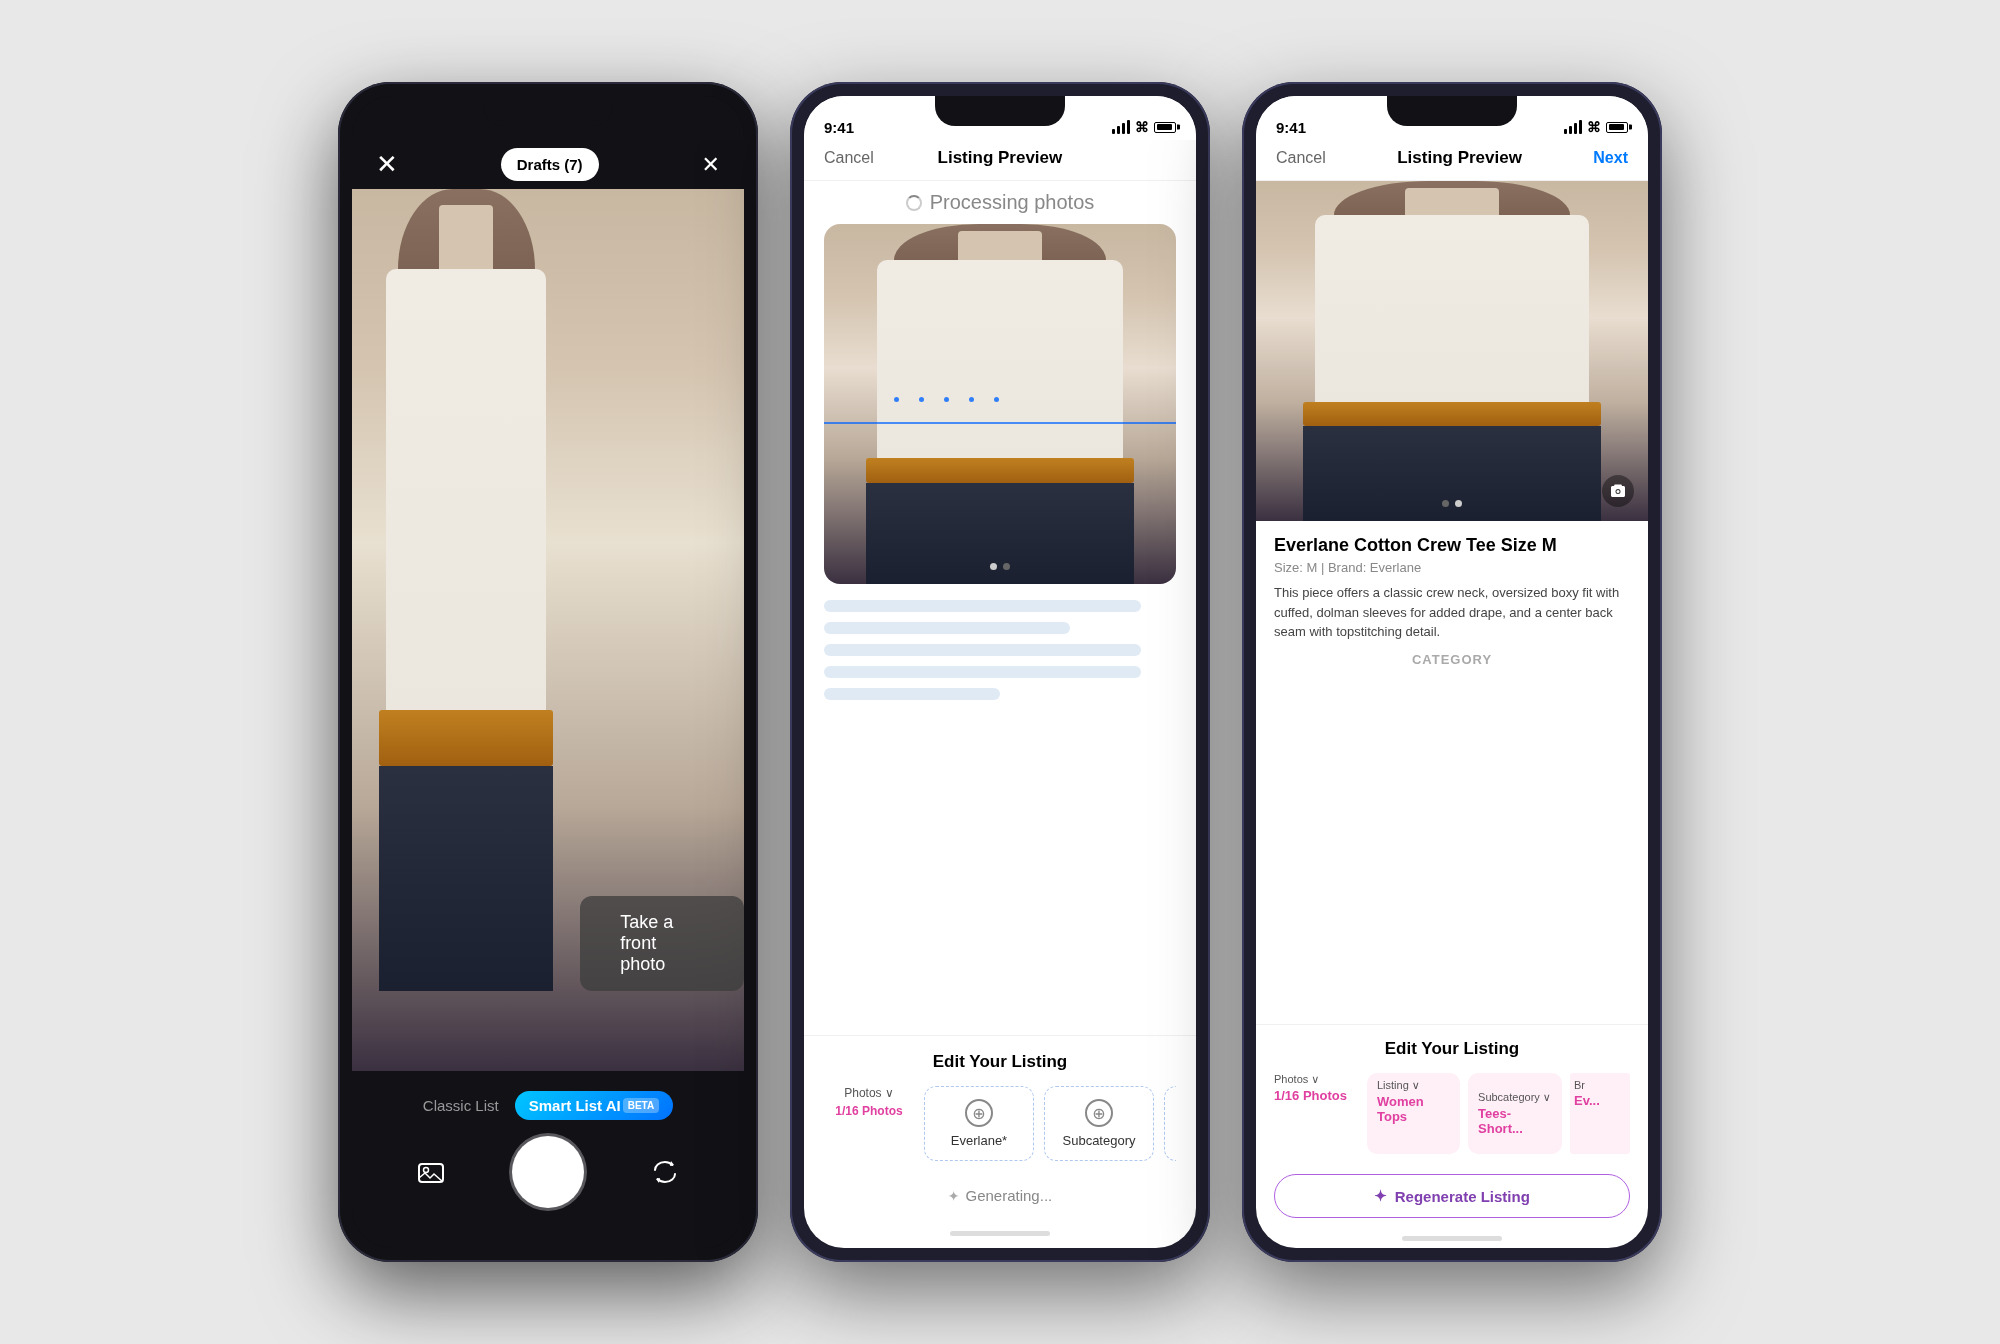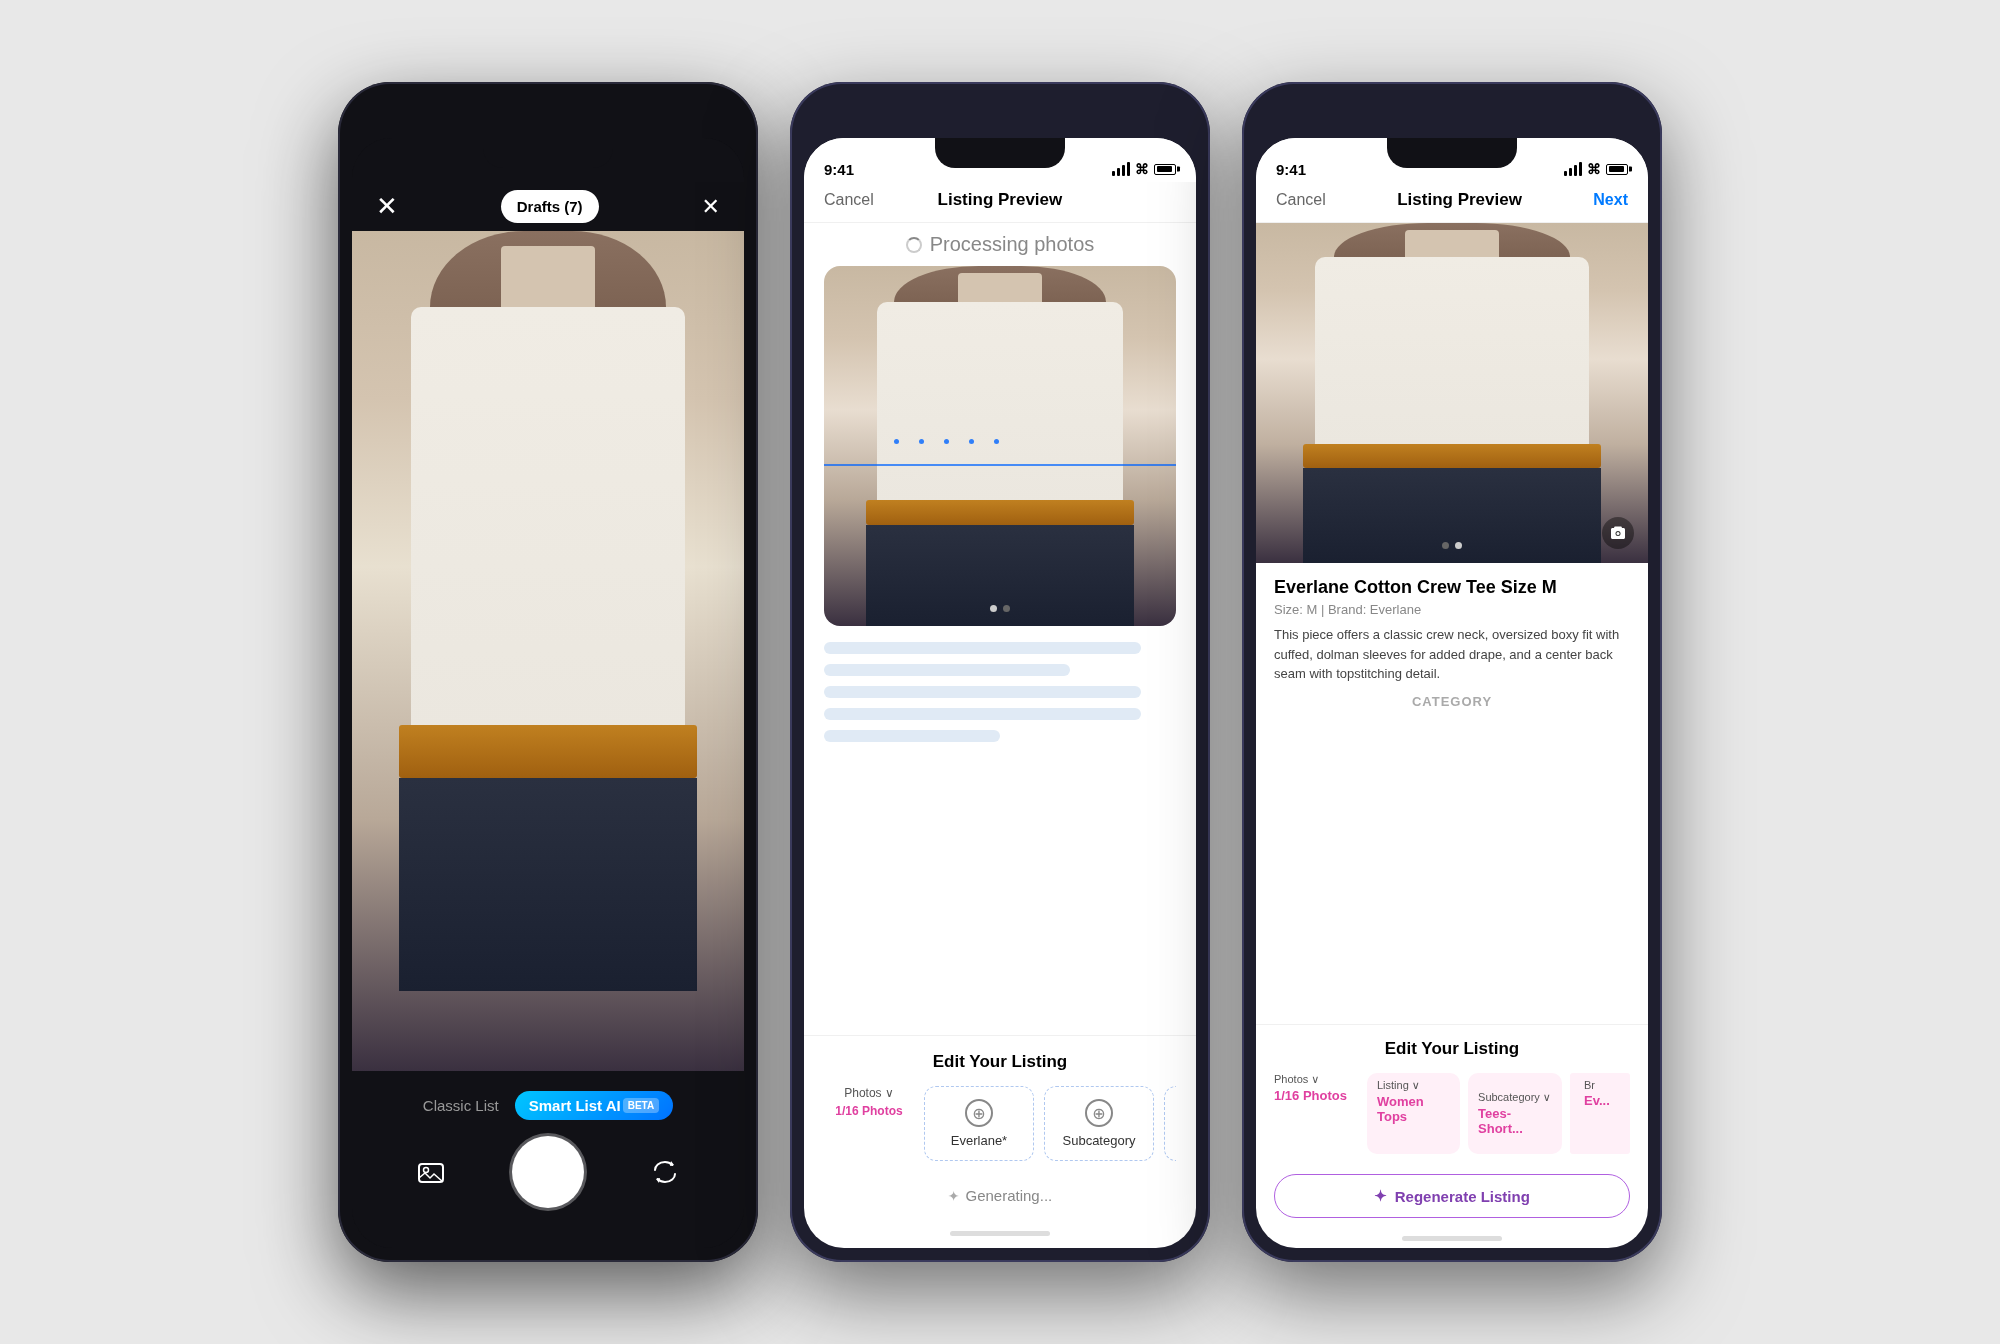--- a/index.html
+++ b/index.html
@@ -30,21 +30,20 @@
       box-shadow: 0 30px 80px rgba(0,0,0,0.5), inset 0 0 0 2px #3a3a5c;
     }
     .phone-dark { background: #111116; box-shadow: 0 30px 80px rgba(0,0,0,0.6), inset 0 0 0 2px #2a2a3a; }
     .phone-light { background: #1e1e2e; box-shadow: 0 30px 80px rgba(0,0,0,0.5), inset 0 0 0 2px #3a3a5c; }
 
     .phone-inner {
       position: absolute;
       top: 14px; left: 14px; right: 14px; bottom: 14px;
       border-radius: 40px;
       overflow: hidden;
-      margin-top: 42px;
     }
 
     
     .notch {
       position: absolute;
       top: 0;
       left: 50%;
       transform: translateX(-50%);
       width: 130px;
       height: 30px;
@@ -588,20 +587,21 @@
           <div class="camera-photo-bg">
 
             <div class="fashion-photo">
               <div class="fp-hair"></div>
               <div class="fp-neck"></div>
               <div class="fp-necklace"></div>
               <div class="fp-torso"></div>
               <div class="fp-belt"></div>
               <div class="fp-jeans"></div>
             </div>
+            <div class="photo-label-overlay">Take a front photo</div>
           </div>
         </div>
 
         <div class="camera-bottom-bar">
           <div class="mode-selector">
             <span class="mode-option">Classic List</span>
             <div class="mode-option-active">
               <span>Smart List AI</span>
               <span class="beta-badge">BETA</span>
             </div>
@@ -798,21 +798,21 @@
             <div class="edit-tab3" style="background:#fff0f8;border-radius:10px;padding:6px 10px;min-width:90px;">
               <span class="tab3-label">Listing ∨</span>
               <span class="tab3-value">Women Tops</span>
             </div>
 
             <div class="edit-tab3" style="background:#fff0f8;border-radius:10px;padding:18px 10px;min-width:90px;">
               <span class="tab3-label">Subcategory ∨</span>
               <span class="tab3-value">Tees- Short...</span>
             </div>
 
-            <div class="edit-tab3" style="background:#fff0f8;border-radius:3px;padding:6px 14px;min-width:60px;">
+            <div class="edit-tab3" style="background:#fff0f8;border-radius:3px;padding:6px 4px;min-width:60px;">
               <span class="tab3-label">Br</span>
               <span class="tab3-value">Ev...</span>
             </div>
           </div>
         </div>
 
         <div class="regen-btn">
           <span class="regen-sparkle">✦</span>
           <span>Regenerate Listing</span>
         </div>

